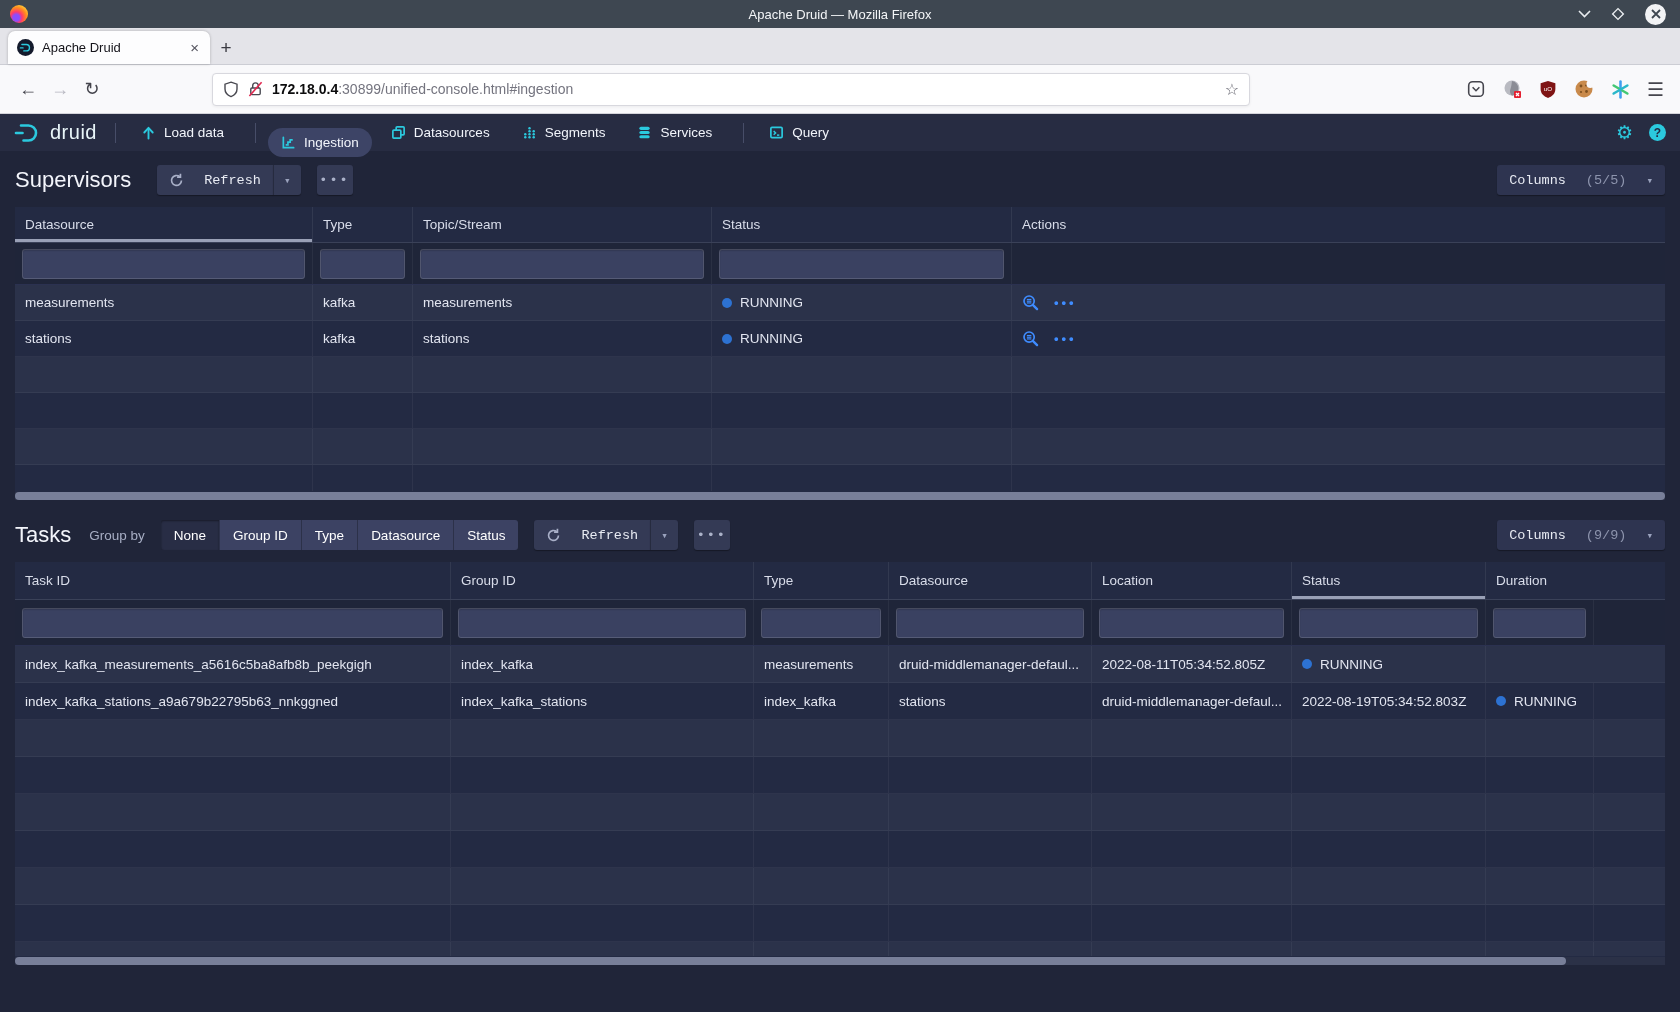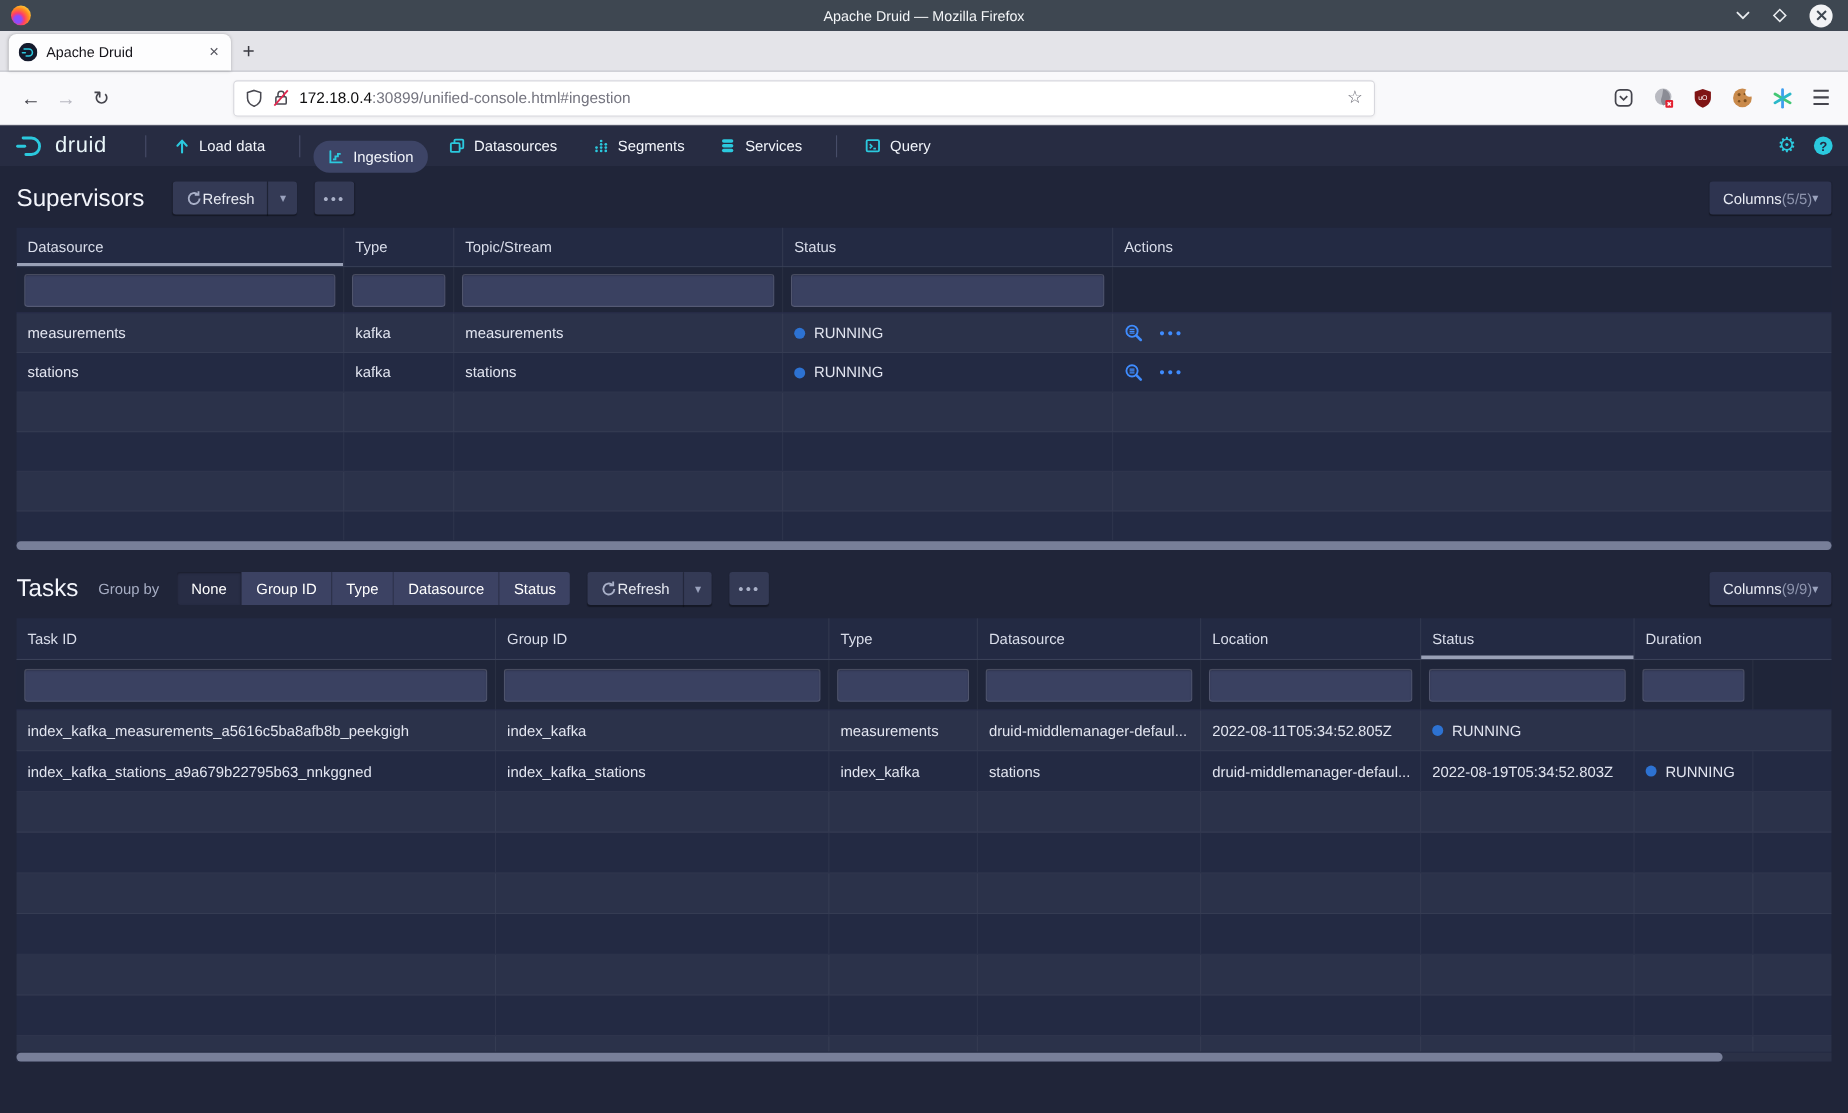--- a/index.html
+++ b/index.html
@@ -23,42 +23,42 @@
     display:flex; align-items:center; gap:8px; padding:0 9px; font-size:13px; color:#15141a; }
   .tab-title{ flex:1; overflow:hidden; white-space:nowrap; }
   .tab-close{ color:#55555f; font-size:15px; padding:0 2px; }
   .newtab{ width:32px; height:33px; display:flex; align-items:center; justify-content:center; font-size:19px; color:#3a3a42; }
 
   .urlrow{ height:49px; background:#f9f9fb; border-bottom:1px solid #d4d4da; display:flex; align-items:center; padding:0 12px; }
   .navbtn{ width:32px; height:32px; display:flex; align-items:center; justify-content:center; font-size:18px; color:#44444c; border-radius:4px; }
   .navbtn.disabled{ color:#b8b8c1; }
   .urlbar{ width:1038px; height:33px; margin-left:104px; background:#ffffff; border:1px solid #d8d8de; border-radius:4px;
     display:flex; align-items:center; padding:0 10px; gap:9px; font-size:14px; box-shadow:0 1px 3px rgba(0,0,0,.06); }
-  .url-host{ color:#0c0c0d; }
+  .url-host{ color:#0c0c0d;font-weight:bold; }
   .url-rest{ color:#74747f; }
   .url-star{ margin-left:auto; color:#5f5f6a; font-size:16px; }
   .ext-icons{ margin-left:auto; display:flex; align-items:center; gap:17px; margin-right:4px; }
 
   
   .druid-nav{ height:37px; background:#272c42; display:flex; align-items:center; padding:0 14px; }
-  .brand{ display:flex; align-items:center; gap:8px; margin-right:23px; }
+  .brand{ display:flex; align-items:center; gap:8px; margin-right:6px; }
   .brand-name{ color:#e9f6f9; font-size:20px; letter-spacing:.5px; }
   .nav-divider{ width:1px; height:20px; background:#474d68; margin:0 12px; }
   .nav-item{ display:flex; align-items:center; gap:8px; color:#f2f5fb; font-size:13.5px; padding:0 13px; height:29px; border-radius:15px; margin-right:6px; }
   .nav-item.active{ background:#3d4466;margin-top:20px; }
   .nav-right{ margin-left:auto; display:flex; align-items:center; gap:16px; }
   .gear{ color:#2bc9de; font-size:19px; line-height:1; }
   .help-circle{ width:17px; height:17px; border-radius:50%; background:#2bc9de; color:#232a43; font-size:12px; font-weight:bold; display:flex; align-items:center; justify-content:center; }
 
   
   .content{ padding:0 15px; }
   .toolbar{ display:flex; align-items:center; height:30px; margin-top:14px; margin-bottom:12px; }
   .section-title{ color:#f3f5fb; font-size:22px; margin-right:26px; }
   .btn{ background:#343a55; color:#e8ebf3; font-size:13.5px; height:30px; border-radius:3px; display:inline-flex;
-    align-items:center; padding:0 12px; gap:0; box-shadow:0 1px 1px rgba(0,0,0,.35); }
+    align-items:center; padding:0 12px; gap:20px; box-shadow:0 1px 1px rgba(0,0,0,.35);font-family:Liberation Mono, monospace; }
   .split-left{ border-radius:3px 0 0 3px; }
   .split-right{ border-radius:0 3px 3px 0; border-left:1px solid #262b3f; padding:0 10px; }
   .more-btn{ margin-left:16px; width:36px; justify-content:center; letter-spacing:2px; color:#aab1c8; }
   .caret{ color:#9aa2bd; font-size:11px; }
   .columns-btn{ margin-left:auto; background:#2e3450; }
   .muted{ color:#8d94ad; }
   .groupby-label{ color:#a7aec4; font-size:13.5px; margin-right:16px; }
   .btn-group{ display:flex; margin-right:16px; }
   .btn-group .gbtn{ background:#3c4263; color:#ffffff; font-size:13.5px; height:30px; display:inline-flex; align-items:center; padding:0 13px; border-right:1px solid #2c3149; }
   .btn-group .gbtn:first-child{ border-radius:3px 0 0 3px; }

